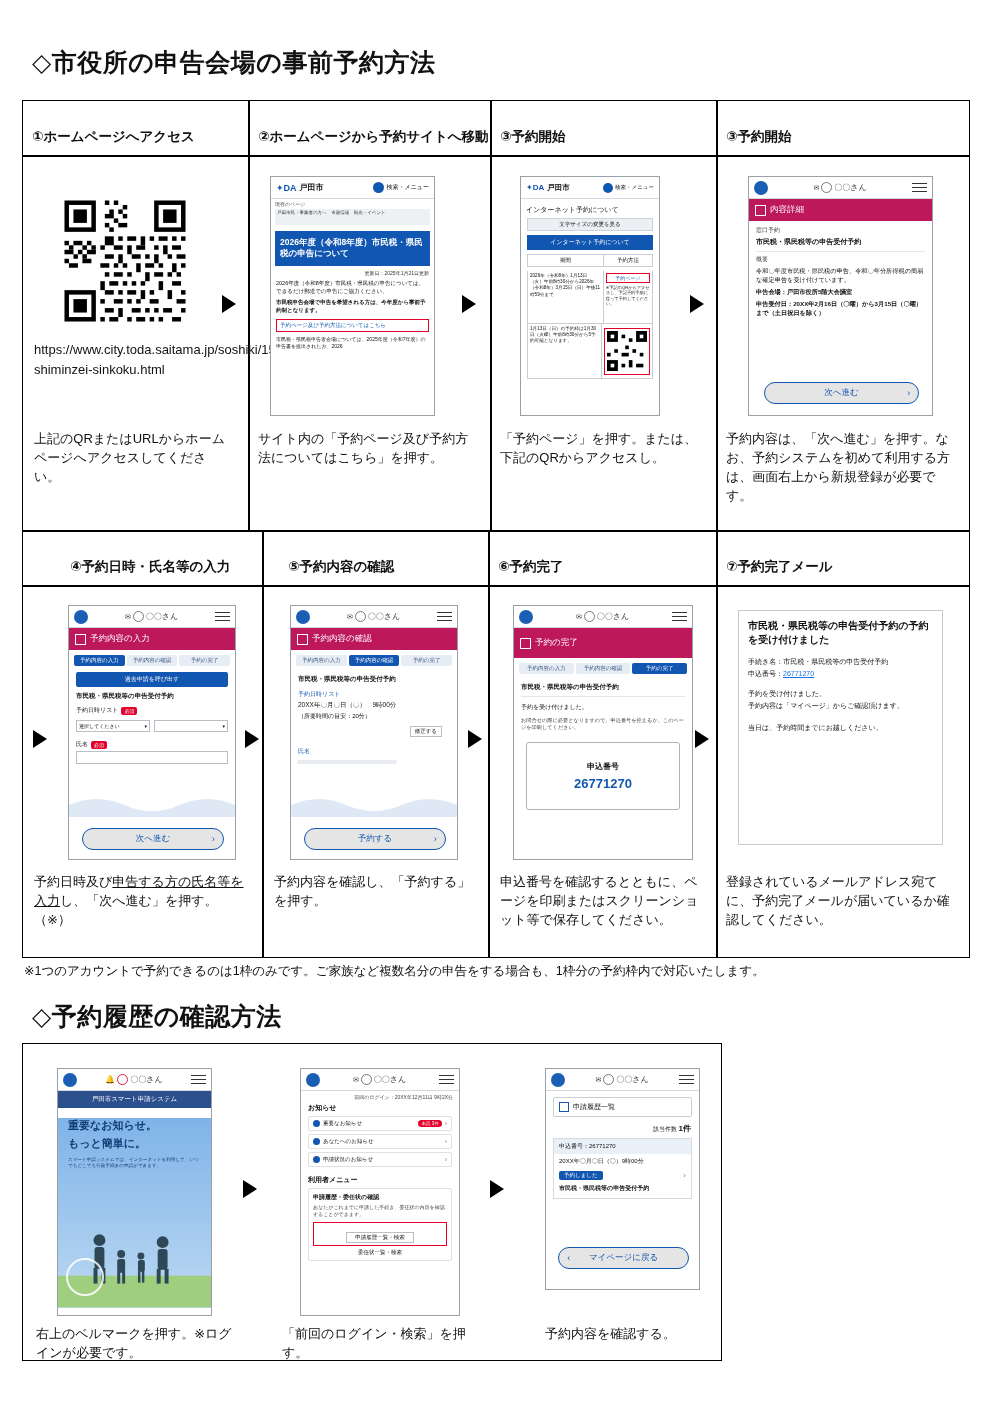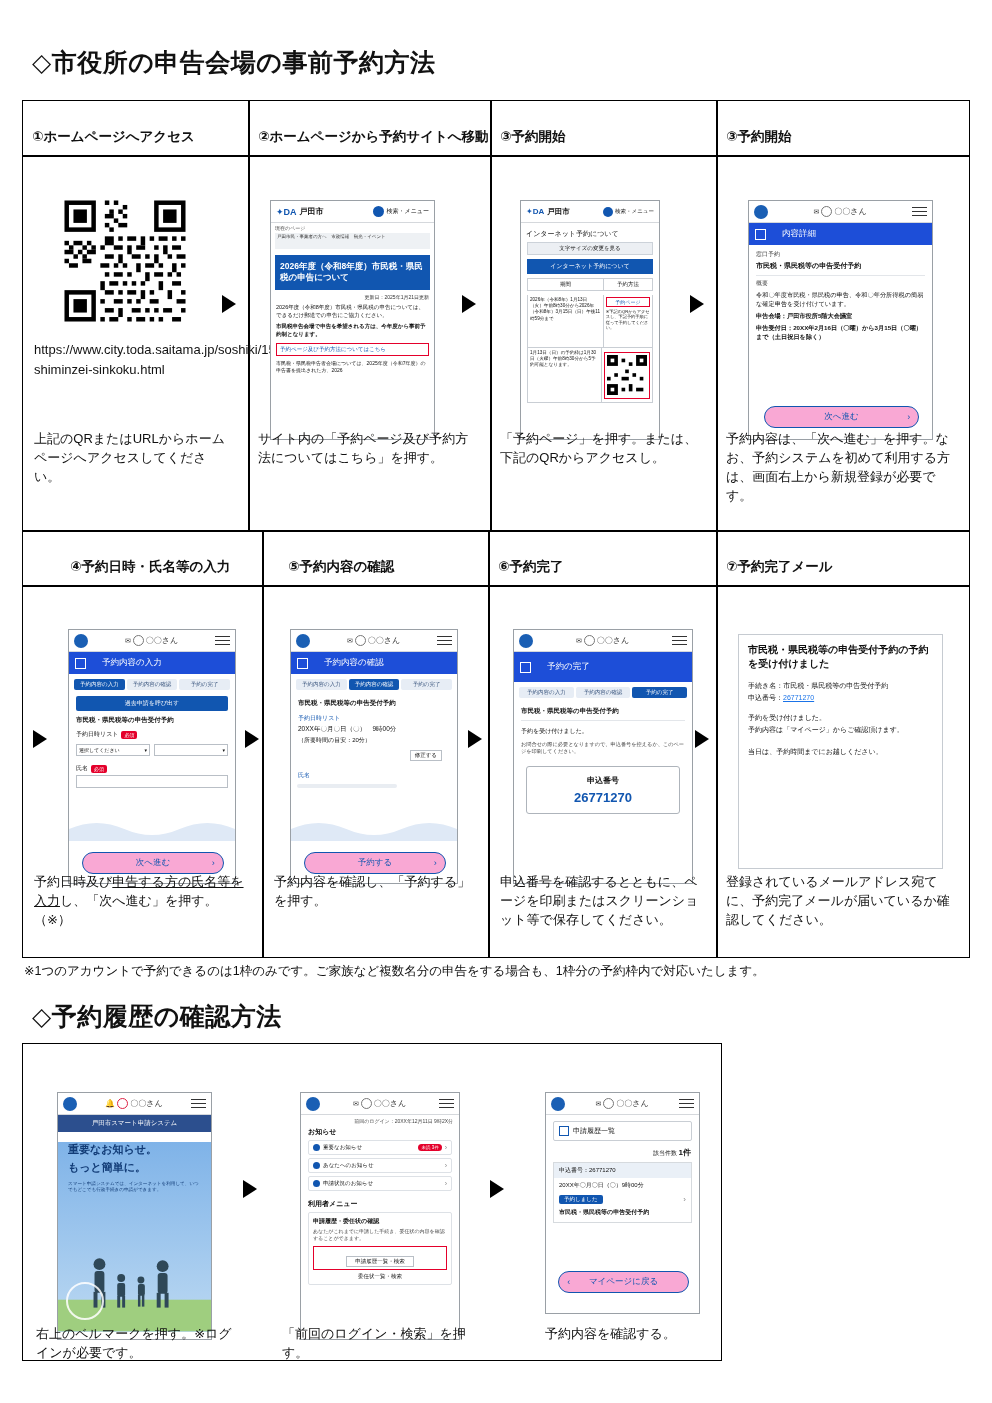--- a/index.html
+++ b/index.html
@@ -42,46 +42,45 @@
     position:absolute;width:0;height:0;
     border-top:9px solid transparent;
     border-bottom:9px solid transparent;
     border-left:14px solid #000;
   }
 
   
   .phone{
     position:absolute;background:#fff;border:1px solid #9aa0a6;box-sizing:border-box;
     overflow:hidden;
-    margin-top:24px;
   }
   .ph-top{
     height:22px;background:#fff;border-bottom:1px solid #d5d8dc;
     display:flex;align-items:center;justify-content:space-between;padding:0 5px;box-sizing:border-box;
   }
   .ph-logo{width:14px;height:14px;border-radius:50%;background:#1a5fb4;}
   .ph-user{font-size:8px;color:#333;display:flex;align-items:center;gap:2px;}
   .ph-circ{display:inline-block;width:9px;height:9px;border-radius:50%;border:1.2px solid #d24;}
   .ph-circ.gray{border-color:#777;}
   .burger{width:15px;display:flex;flex-direction:column;gap:2.5px;}
   .burger i{display:block;height:1.6px;background:#333;}
   .ph-blue{
-    background:#1d4ed8;color:#fff;font-size:8.5px;padding:5px 6px;display:flex;align-items:center;gap:16px;
+    background:#be185d;color:#fff;font-size:8.5px;padding:5px 6px;display:flex;align-items:center;gap:4px;
   }
   .ph-blue .bicon{width:9px;height:9px;border:1px solid #fff;display:inline-block;}
   .steps-row{display:flex;gap:2px;padding:5px 5px 3px;}
   .steps-row span{
     flex:1;font-size:5.5px;text-align:center;padding:2px 0;border-radius:2px;
     background:#1156b0;color:#fff;white-space:nowrap;overflow:hidden;
   }
   .steps-row span.off{background:#e7edf5;color:#34507a;}
   .ph-line{height:4px;background:#e9edf2;margin:4px 6px;border-radius:2px;}
   .ph-btn{
     position:absolute;left:8%;width:84%;height:20px;border:1px solid #1156b0;border-radius:11px;
-    background:#f9a8d4;color:#1156b0;font-size:8.5px;display:flex;align-items:center;justify-content:center;
+    background:#e5e5e5;color:#1156b0;font-size:8.5px;display:flex;align-items:center;justify-content:center;
   }
   .ph-btn .chev{position:absolute;right:8px;font-size:9px;}
   .ph-btn .chevl{position:absolute;left:8px;font-size:9px;}
   .red-box{border:1.5px solid #e4002b;box-sizing:border-box;}
   .wave{position:absolute;left:0;width:100%;height:26px;}
   .footnote{
     position:absolute;font-size:12.5px;left:24px;top:963px;
   }
   .qr{position:absolute;image-rendering:pixelated;}
   .url-text{position:absolute;font-size:13px;line-height:1.5;}
@@ -463,21 +462,21 @@
       <span>予約の完了</span>
     </div>
     <div class="steps-row">
       <span class="off">予約内容の入力</span>
       <span class="off">予約内容の確認</span>
       <span>予約の完了</span>
     </div>
     <div style="font-size:6.5px;font-weight:bold;margin:6px 7px;border-bottom:1px solid #e3e6ea;padding-bottom:4px;">市民税・県民税等の申告受付予約</div>
     <div style="font-size:6px;margin:5px 7px;">予約を受け付けました。</div>
     <div style="font-size:5.2px;margin:4px 7px;line-height:1.4;color:#444;">お問合せの際に必要となりますので、申込番号を控えるか、このページを印刷してください。</div>
-    <div style="margin:10px 12px;border:1px solid #aeb4bb;border-radius:3px;text-align:center;padding:8px 0;">
+    <div style="margin:10px 12px;border:1px solid #aeb4bb;border-radius:3px;text-align:center;padding:18px 0;">
       <div style="font-size:8px;font-weight:bold;">申込番号</div>
       <div style="font-size:13px;font-weight:bold;color:#1156b0;margin-top:4px;">26771270</div>
     </div>
   </div>
   <div class="caption" style="top:873px;left:500px;width:205px;">申込番号を確認するとともに、ページを印刷またはスクリーンショット等で保存してください。</div>
 
   <div class="arrow" style="top:730px;left:695px;"></div>
 
   <div class="phone" style="top:610px;left:738px;width:205px;height:235px;border:1px solid #c6cbd1;">
     <div style="font-size:10px;font-weight:bold;margin:8px 9px;line-height:1.4;">市民税・県民税等の申告受付予約の予約を受け付けました</div>

